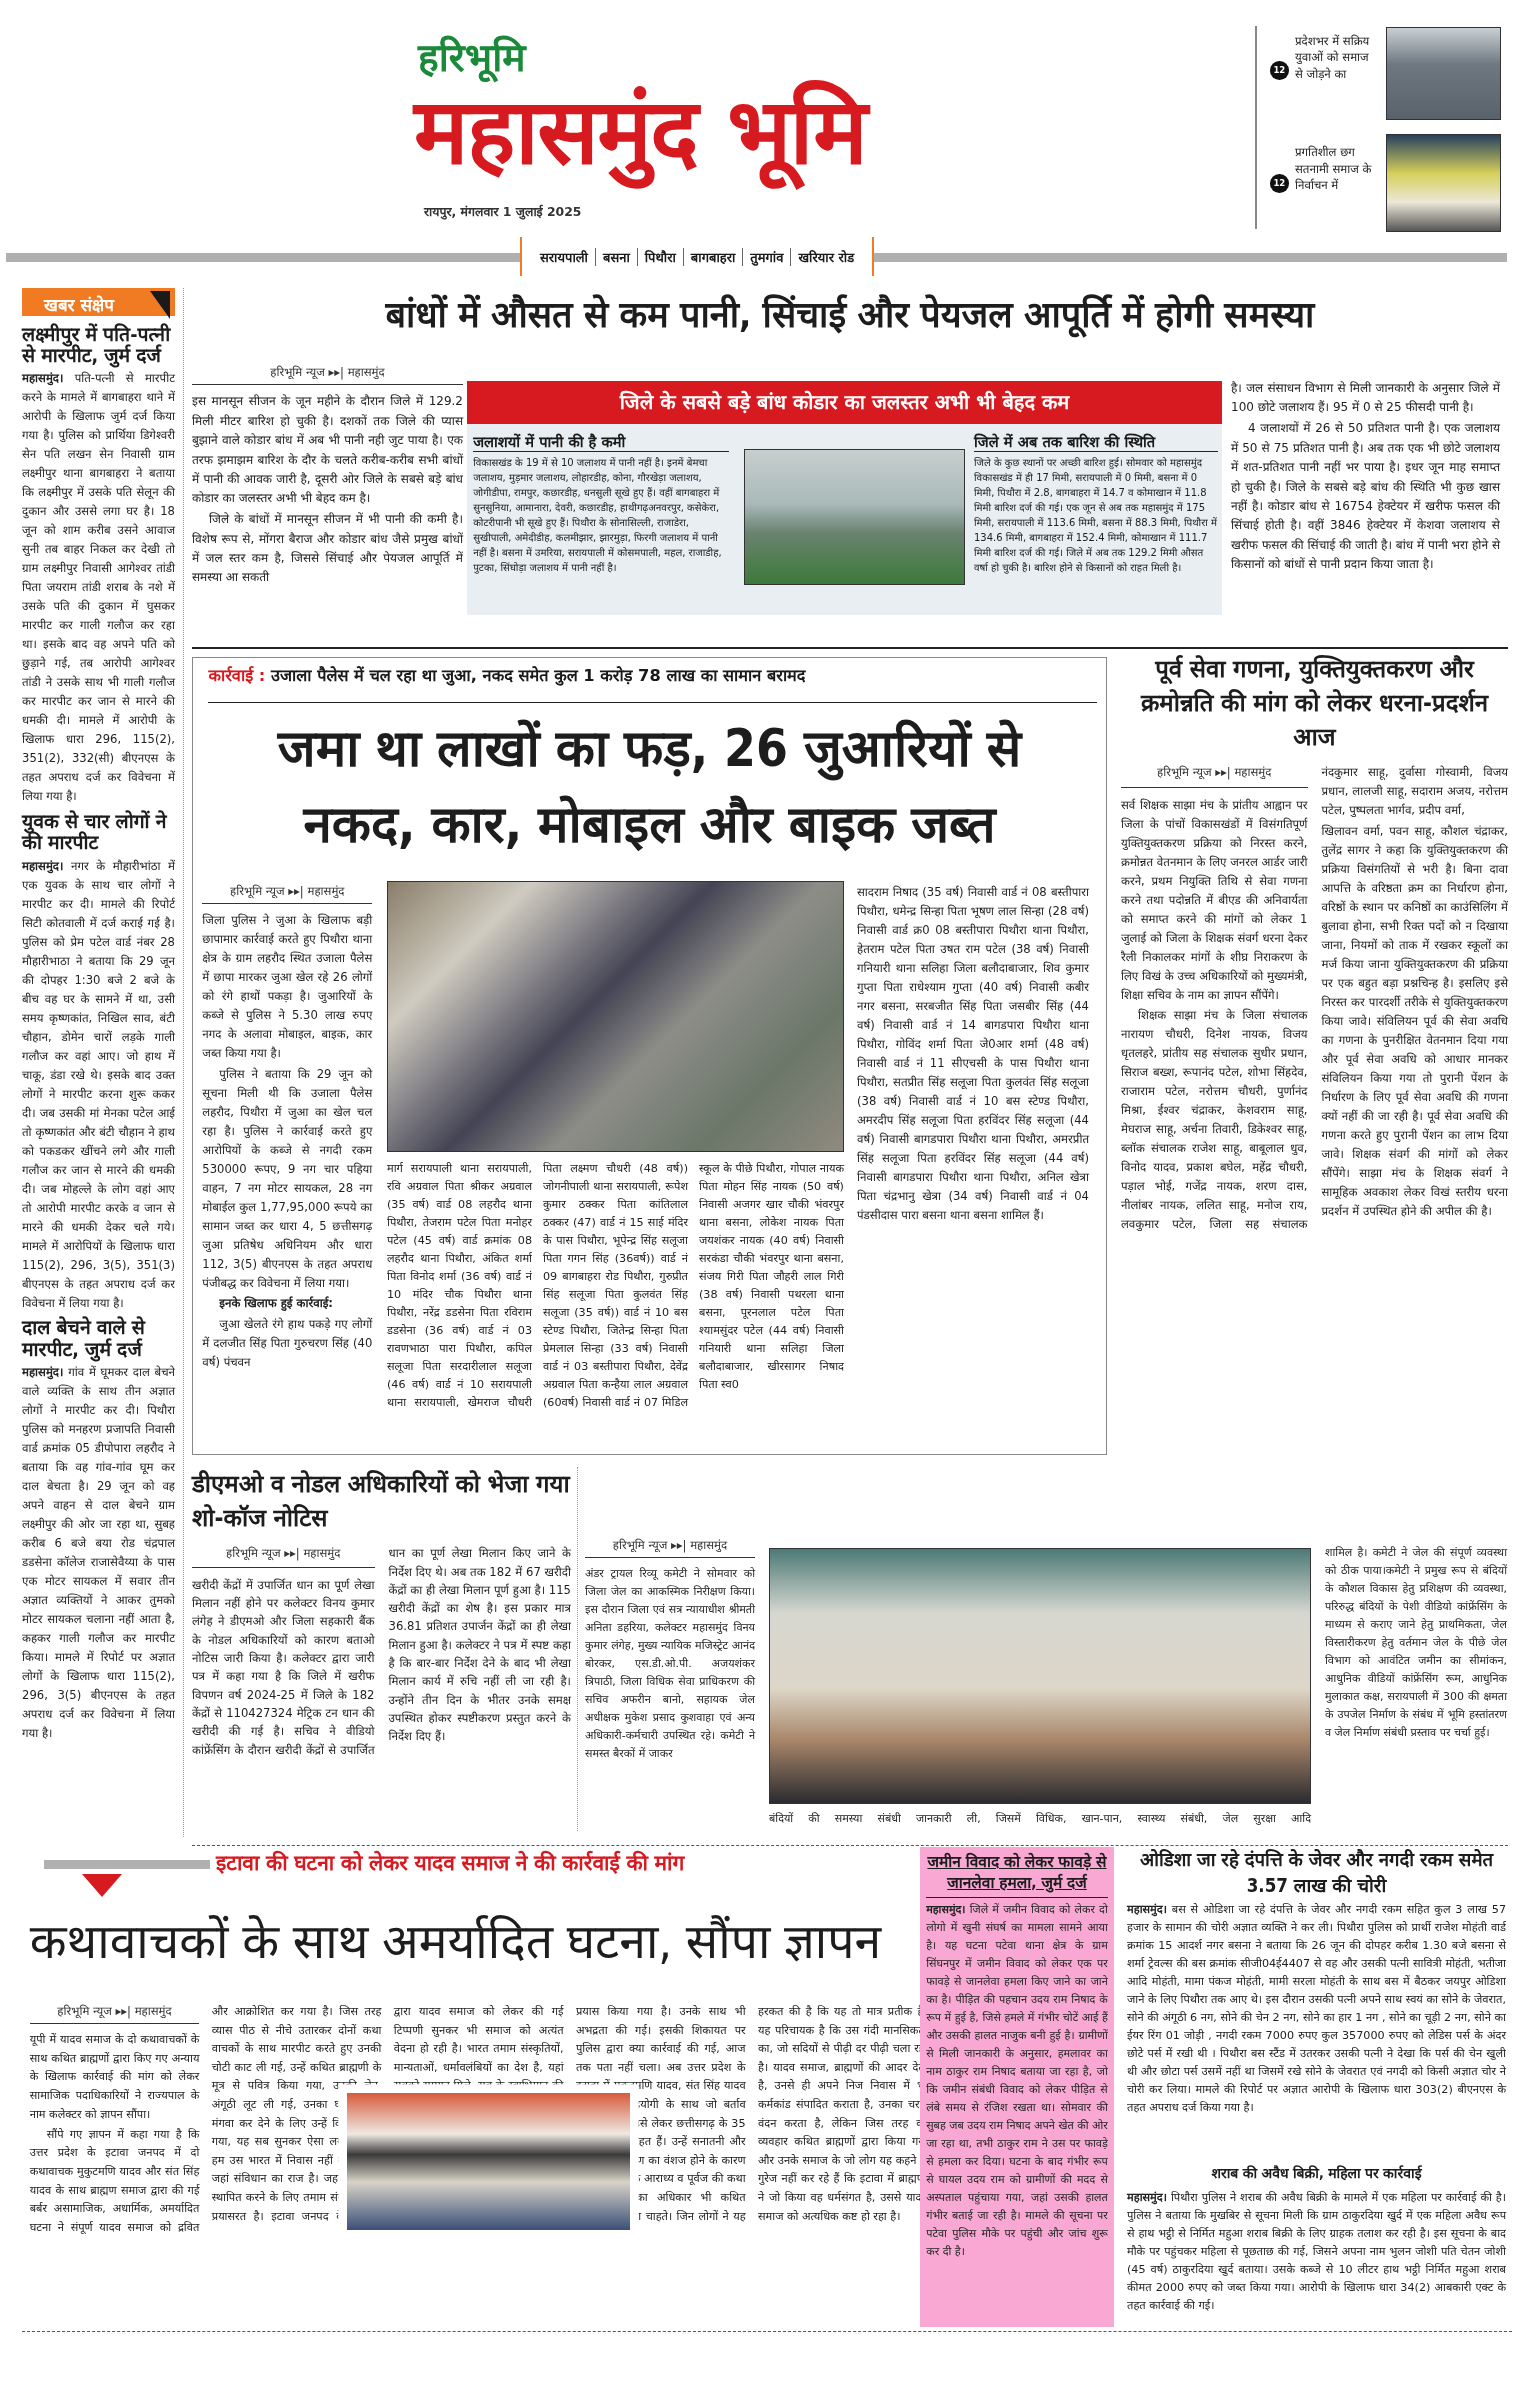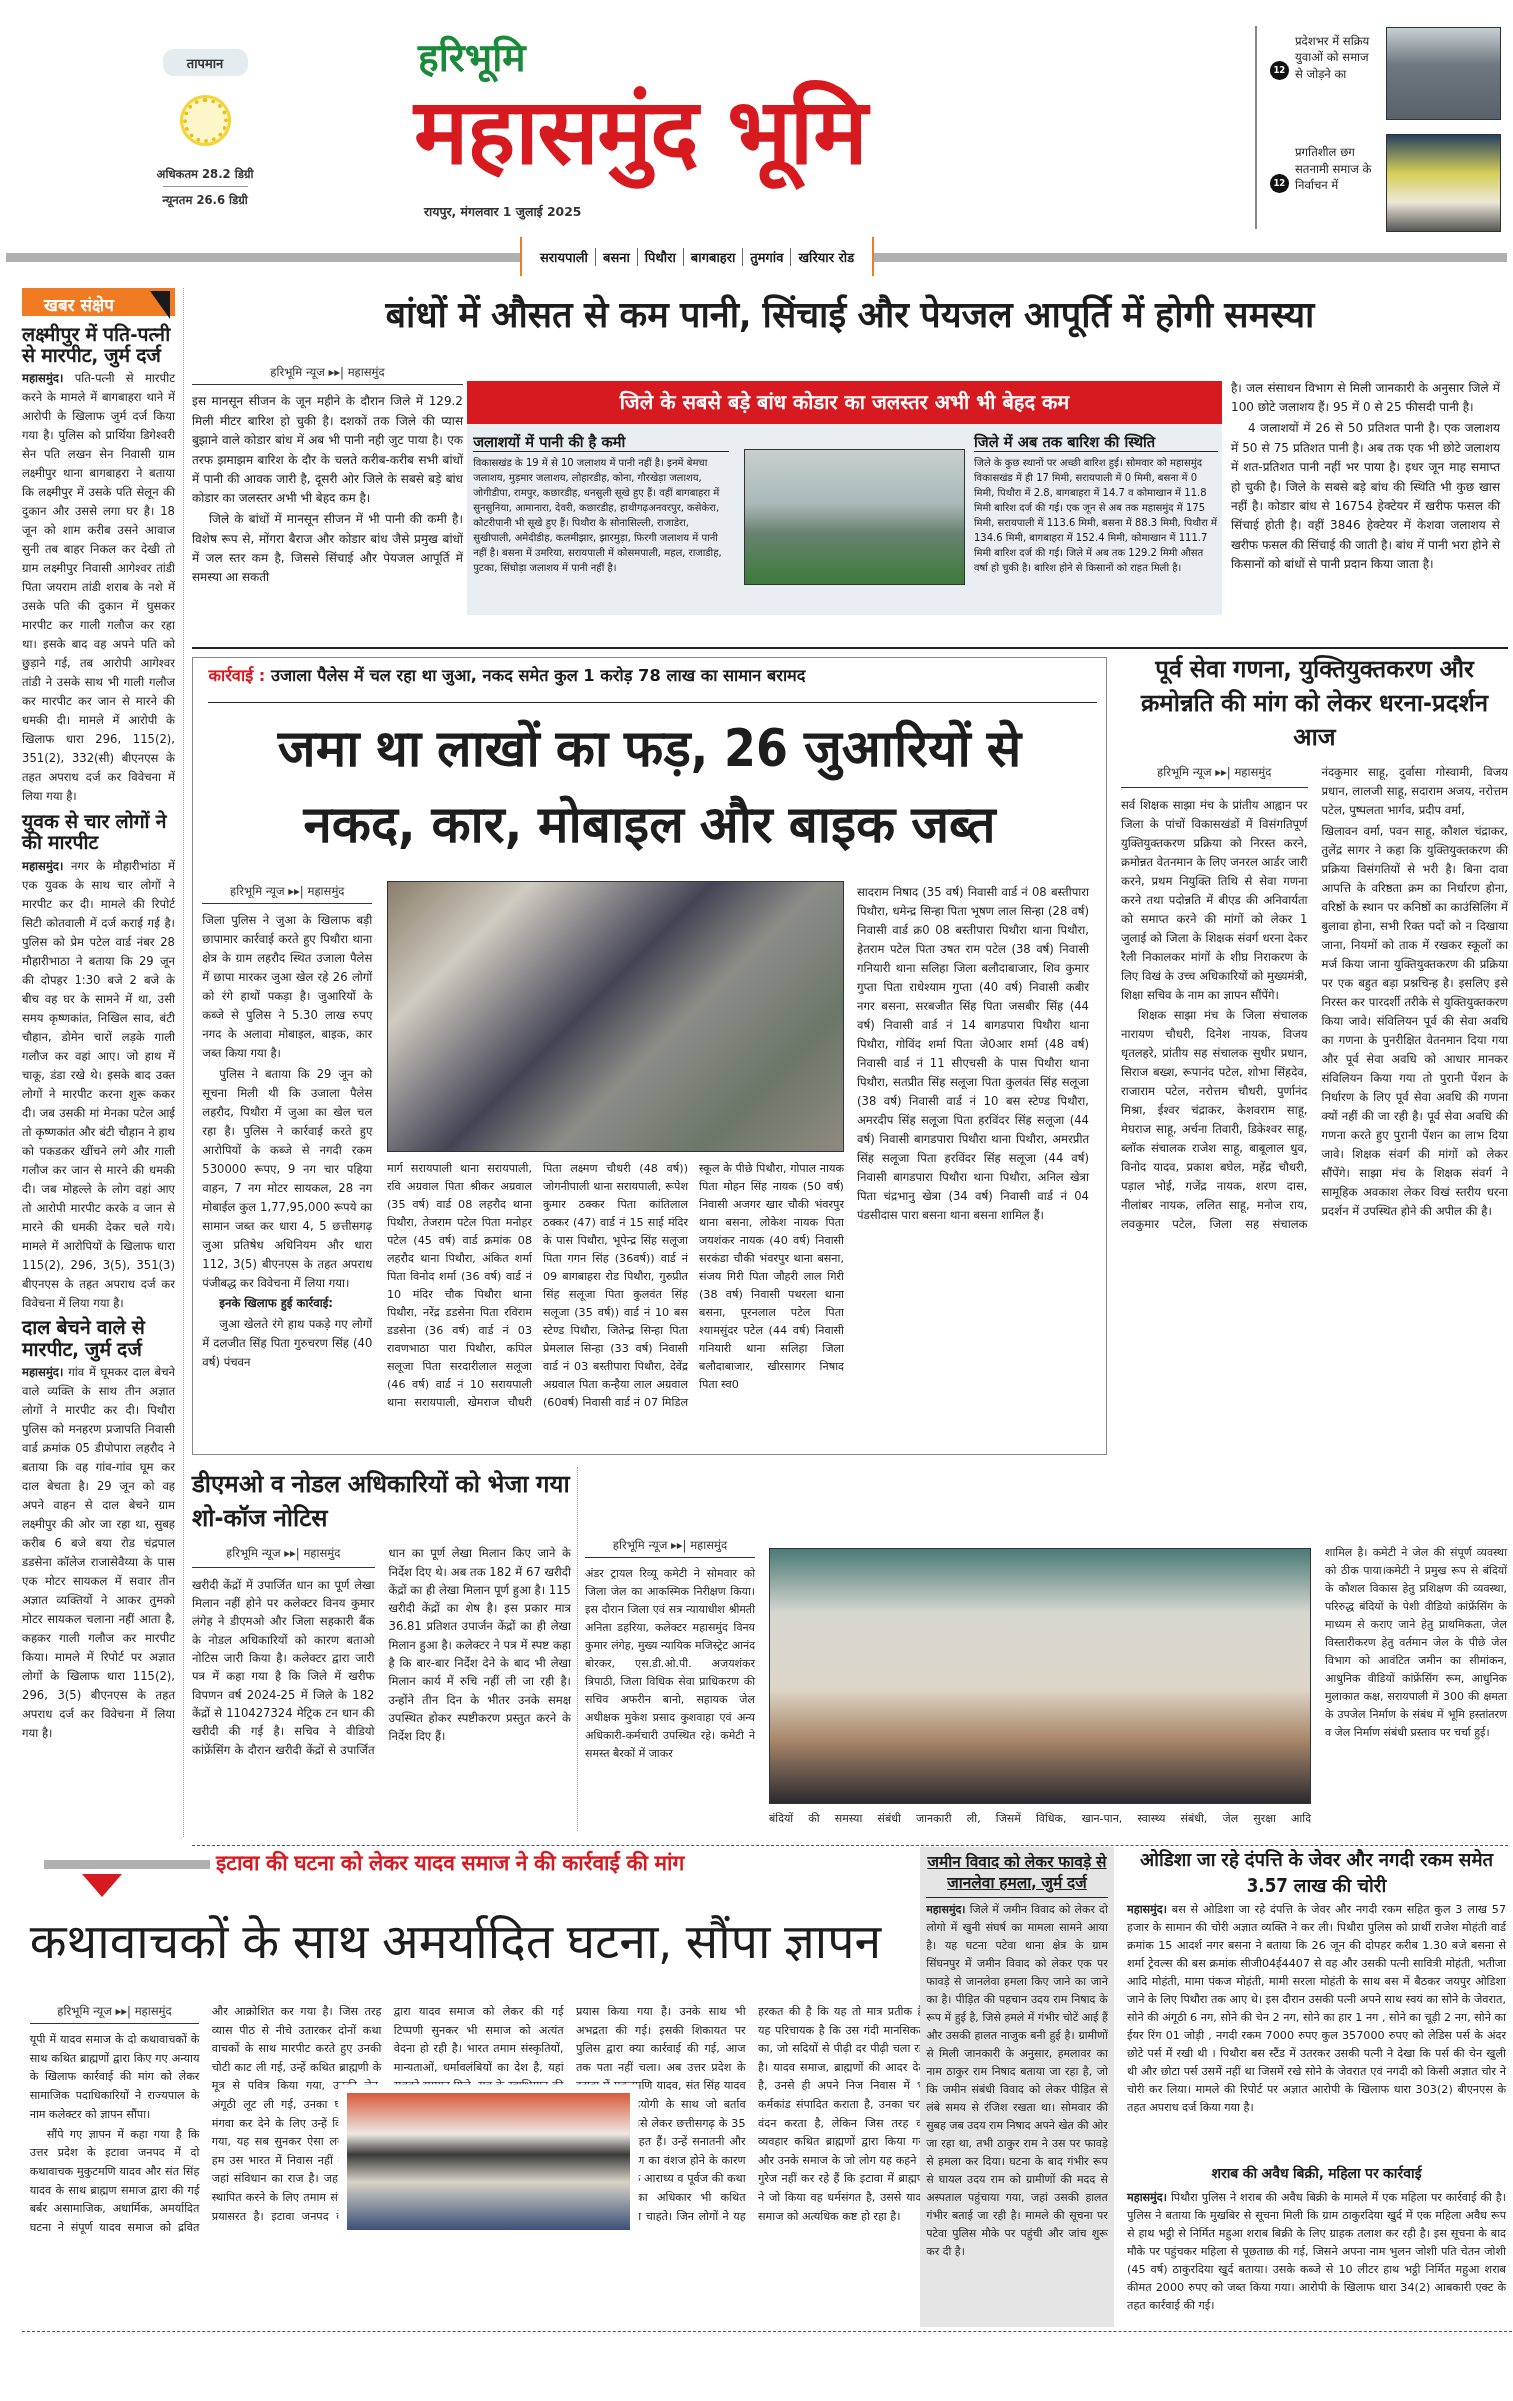--- a/index.html
+++ b/index.html
@@ -13,27 +13,20 @@
 .byline{font-size:11.6px;border-bottom:1.5px solid #333;padding-bottom:4.6px;margin-bottom:7.7px;text-align:center;color:#333}
 .photo{background:linear-gradient(135deg,#8a9a8a,#5f6f70 40%,#a7a69b 70%,#6d7a6f);border:0.8px solid #333}
 .vr{border-left:0.8px dotted #999}
 .hr{border-top:2.3px solid #222}
 .cols2{column-count:2;column-gap:14px}
 </style>
 </head>
 <body>
 
 <div class="abs" style="left:0;top:0;width:1514px;height:279px;">
-  <div class="abs" style="left:116px;top:43px;width:178px;height:201px;text-align:center;">
-    <div style="margin:6.2px auto 0;width:85px;background:#e4ecef;border-radius:11px;padding:4.6px 0;font-size:13px;font-weight:bold;color:#333;">तापमान</div>
-    <div style="margin:22px auto 0;width:45px;height:45px;border-radius:50%;background:#fdf6c8;border:4.6px dotted #e8c020;box-shadow:0 0 0 3.1px #f5d43a;"></div>
-    <div style="margin-top:23px;font-size:11.6px;font-weight:bold;color:#333;">अधिकतम 28.2 डिग्री</div>
-    <div style="margin:4.6px auto;width:85px;border-top:1.5px solid #999;"></div>
-    <div style="font-size:11.6px;font-weight:bold;color:#333;">न्यूनतम 26.6 डिग्री</div>
-  </div>
   <div class="abs" style="left:418px;top:29px;font-size:39px;font-weight:bold;color:#1a8a3a;font-family:'DejaVu Sans',sans-serif;">हरिभूमि</div>
   <div class="abs" style="left:414px;top:74px;font-size:91px;line-height:116px;font-weight:bold;color:#d71920;font-family:'DejaVu Sans',sans-serif;letter-spacing:-1.5px;">महासमुंद भूमि</div>
   <div class="abs" style="left:424px;top:203px;font-size:12.4px;font-weight:bold;color:#333;">रायपुर, मंगलवार 1 जुलाई 2025</div>
 
   <div class="abs" style="left:1255px;top:25.6px;width:1.5px;height:203px;background:#888;"></div>
   <div class="abs" style="left:1270px;top:27px;width:232px;height:93px;">
     <span style="position:absolute;left:0;top:34px;width:18.6px;height:18.6px;border-radius:50%;background:#111;color:#fff;font-size:8.5px;text-align:center;line-height:18.6px;font-weight:bold;">12</span>
     <span style="position:absolute;left:25px;top:6.2px;width:77px;font-size:11.6px;line-height:16.3px;color:#222;">प्रदेशभर में सक्रिय युवाओं को समाज से जोड़ने का</span>
     <div class="photo" style="position:absolute;left:116px;top:0;width:115px;height:93px;background:linear-gradient(180deg,#c9d0d4,#6f7880 40%,#59616b);"></div>
   </div>
@@ -161,21 +154,21 @@
     <div class="byline"><span>हरिभूमि न्यूज</span> ▸▸| <span>महासमुंद</span></div>
     <div class="body" style="font-size:11.2px;line-height:18.6px;">
       <p>यूपी में यादव समाज के दो कथावाचकों के साथ कथित ब्राह्मणों द्वारा किए गए अन्याय के खिलाफ कार्रवाई की मांग को लेकर सामाजिक पदाधिकारियों ने राज्यपाल के नाम कलेक्टर को ज्ञापन सौंपा।</p>
       <p class="ind">सौंपे गए ज्ञापन में कहा गया है कि उत्तर प्रदेश के इटावा जनपद में दो कथावाचक मुकुटमणि यादव और संत सिंह यादव के साथ ब्राह्मण समाज द्वारा की गई बर्बर असामाजिक, अधार्मिक, अमर्यादित घटना ने संपूर्ण यादव समाज को द्रवित और आक्रोशित कर गया है। जिस तरह व्यास पीठ से नीचे उतारकर दोनों कथा वाचकों के साथ मारपीट करते हुए उनकी चोटी काट ली गई, उन्हें कथित ब्राह्मणी के मूत्र से पवित्र किया गया, उनकी चेन, अंगूठी लूट ली गई, उनका घर से पैसे मंगवा कर देने के लिए उन्हें विवश किया गया, यह सब सुनकर ऐसा लगता है कि हम उस भारत में निवास नहीं कर रहे हैं, जहां संविधान का राज है। जहां समरसता स्थापित करने के लिए तमाम संगठन सतत प्रयासरत है। इटावा जनपद के ब्राह्मणों द्वारा यादव समाज को लेकर की गई टिप्पणी सुनकर भी समाज को अत्यंत वेदना हो रही है। भारत तमाम संस्कृतियों, मान्यताओं, धर्मावलंबियों का देश है, यहां सबको सम्मान मिले, सब के स्वाभिमान की रक्षा हो ऐसा हमारे संविधान में वर्णित है। लेकिन, पिछले कुछ वर्षों से कथित ब्राह्मण समाज के लोग अपना वर्चस्व बनाए रखने के लिए जैसा त्य कर रहे हैं, वह अक्षम्य है। छत्तीसगढ़ के महासमुंद की कथा वाचिका यामिनी साहू और मध्यप्रदेश की देविका पटेल को भी कथा वाचन से रोकने का प्रयास किया गया है। उनके साथ भी अभद्रता की गई। इसकी शिकायत पर पुलिस द्वारा क्या कार्रवाई की गई, आज तक पता नहीं चला। अब उत्तर प्रदेश के इटावा में मुकुटमणि यादव, संत सिंह यादव और उनके सहयोगी के साथ जो बर्ताव किया गया है, उसे लेकर छत्तीसगढ़ के 35 लाख यादव आहत हैं। उन्हें सनातनी और भगवान श्री कृष्ण का वंशज होने के कारण दुख है कि उनके आराध्य व पूर्वज की कथा वाचन करने का अधिकार भी कथित ब्राह्मण नहीं देना चाहते। जिन लोगों ने यह हरकत की है कि यह तो मात्र प्रतीक हैं। यह परिचायक है कि उस गंदी मानसिकता का, जो सदियों से पीढ़ी दर पीढ़ी चला रहा है। यादव समाज, ब्राह्मणों की आदर देता है, उनसे ही अपने निज निवास में भी कर्मकांड संपादित कराता है, उनका चरण वंदन करता है, लेकिन जिस तरह का व्यवहार कथित ब्राह्मणों द्वारा किया गया और उनके समाज के जो लोग यह कहने से गुरेज नहीं कर रहे हैं कि इटावा में ब्राह्मणों ने जो किया वह धर्मसंगत है, उससे यादव समाज को अत्यधिक कष्ट हो रहा है।</p>
     </div>
   </div>
   <div class="abs photo" style="left:324px;top:240px;width:285px;height:139px;background:linear-gradient(180deg,#d85a3a 0%,#efe9e4 30%,#3a3a3a 45%,#d7d3c7 65%,#3b4f78 100%);border:1.5px solid #fff;box-shadow:0 0 0 7.7px #fff;"></div>
 </div>
 <div class="abs" style="left:22px;top:2331px;width:1495px;border-top:0.8px dashed #555;"></div>
 
-<div class="abs" style="left:920px;top:1847px;width:194px;height:480px;background:#e5e5e5;padding:4.6px 6.2px;">
+<div class="abs" style="left:920px;top:1847px;width:194px;height:480px;background:#f9a8d4;padding:4.6px 6.2px;">
   <div class="hl" style="font-size:15.5px;line-height:21px;text-align:center;border-bottom:1.5px solid #222;padding-bottom:3.1px;margin-bottom:3.1px;text-decoration:underline;">जमीन विवाद को लेकर फावड़े से जानलेवा हमला, जुर्म दर्ज</div>
   <div class="body" style="font-size:11px;line-height:18px;"><span class="bold">महासमुंद।</span> <span>जिले में जमीन विवाद को लेकर दो लोगो में खुनी संघर्ष का मामला सामने आया है। यह घटना पटेवा थाना क्षेत्र के ग्राम सिंघनपुर में जमीन विवाद को लेकर एक पर फावड़े से जानलेवा हमला किए जाने का जाने का है। पीड़ित की पहचान उदय राम निषाद के रूप में हुई है, जिसे हमले में गंभीर चोटें आई हैं और उसकी हालत नाजुक बनी हुई है। ग्रामीणों से मिली जानकारी के अनुसार, हमलावर का नाम ठाकुर राम निषाद बताया जा रहा है, जो कि जमीन संबंधी विवाद को लेकर पीड़ित से लंबे समय से रंजिश रखता था। सोमवार की सुबह जब उदय राम निषाद अपने खेत की ओर जा रहा था, तभी ठाकुर राम ने उस पर फावड़े से हमला कर दिया। घटना के बाद गंभीर रूप से घायल उदय राम को ग्रामीणों की मदद से अस्पताल पहुंचाया गया, जहां उसकी हालत गंभीर बताई जा रही है। मामले की सूचना पर पटेवा पुलिस मौके पर पहुंची और जांच शुरू कर दी है।</span></div>
 </div>
 
 <div class="abs" style="left:1127px;top:1847px;width:379px;height:294px;">
   <div class="hl" style="font-size:18.6px;line-height:25.6px;text-align:center;">ओडिशा जा रहे दंपत्ति के जेवर और नगदी रकम समेत 3.57 लाख की चोरी</div>
   <div class="body" style="margin-top:3.1px;font-size:11.2px;line-height:18px;"><span class="bold">महासमुंद।</span> <span>बस से ओडिशा जा रहे दंपत्ति के जेवर और नगदी रकम सहित कुल 3 लाख 57 हजार के सामान की चोरी अज्ञात व्यक्ति ने कर ली। पिथौरा पुलिस को प्रार्थी राजेश मोहंती वार्ड क्रमांक 15 आदर्श नगर बसना ने बताया कि 26 जून की दोपहर करीब 1.30 बजे बसना से शर्मा ट्रेवल्स की बस क्रमांक सीजी04ई4407 से वह और उसकी पत्नी सावित्री मोहंती, भतीजा आदि मोहंती, मामा पंकज मोहंती, मामी सरला मोहंती के साथ बस में बैठकर जयपुर ओडिशा जाने के लिए पिथौरा तक आए थे। इस दौरान उसकी पत्नी अपने साथ स्वयं का सोने के जेवरात, सोने की अंगूठी 6 नग, सोने की चेन 2 नग, सोने का हार 1 नग , सोने का चूड़ी 2 नग, सोने का ईयर रिंग 01 जोड़ी , नगदी रकम 7000 रुपए कुल 357000 रुपए को लेडिस पर्स के अंदर छोटे पर्स में रखी थी । पिथौरा बस स्टैंड में उतरकर उसकी पत्नी ने देखा कि पर्स की चेन खुली थी और छोटा पर्स उसमें नहीं था जिसमें रखे सोने के जेवरात एवं नगदी को किसी अज्ञात चोर ने चोरी कर लिया। मामले की रिपोर्ट पर अज्ञात आरोपी के खिलाफ धारा 303(2) बीएनएस के तहत अपराध दर्ज किया गया है।</span></div>
 </div>
 
 <div class="abs" style="left:1127px;top:2161px;width:379px;height:170px;">

